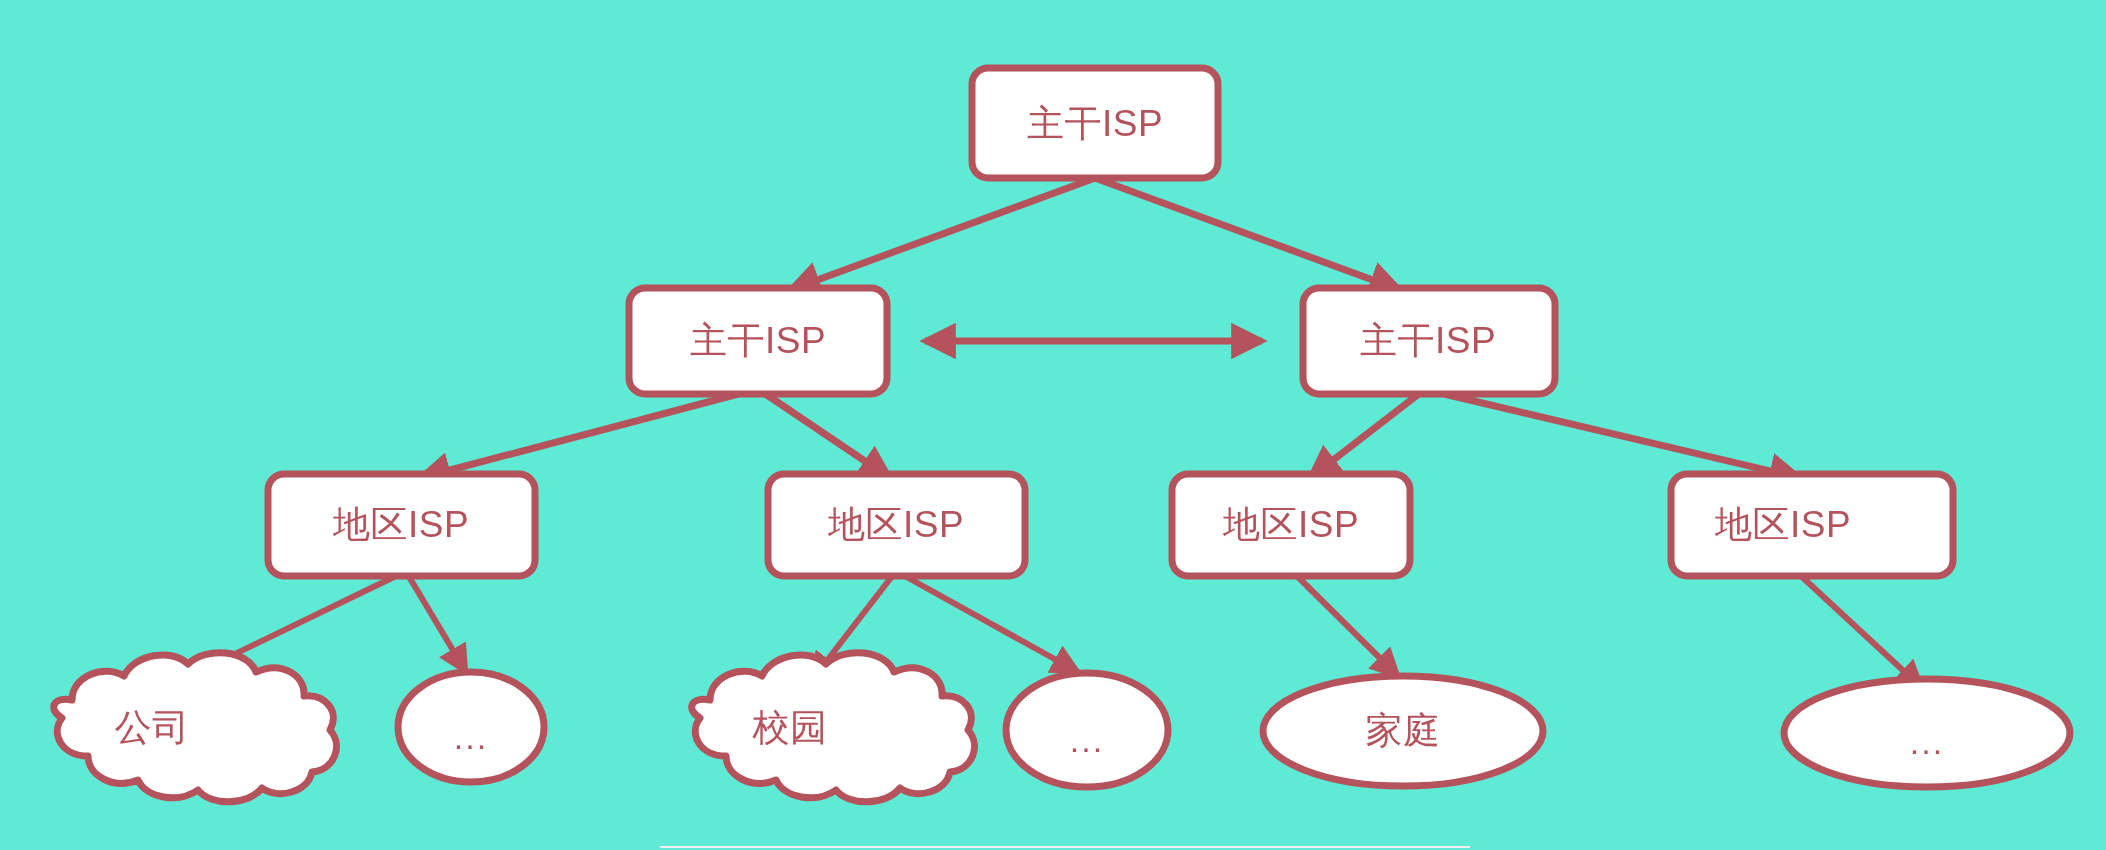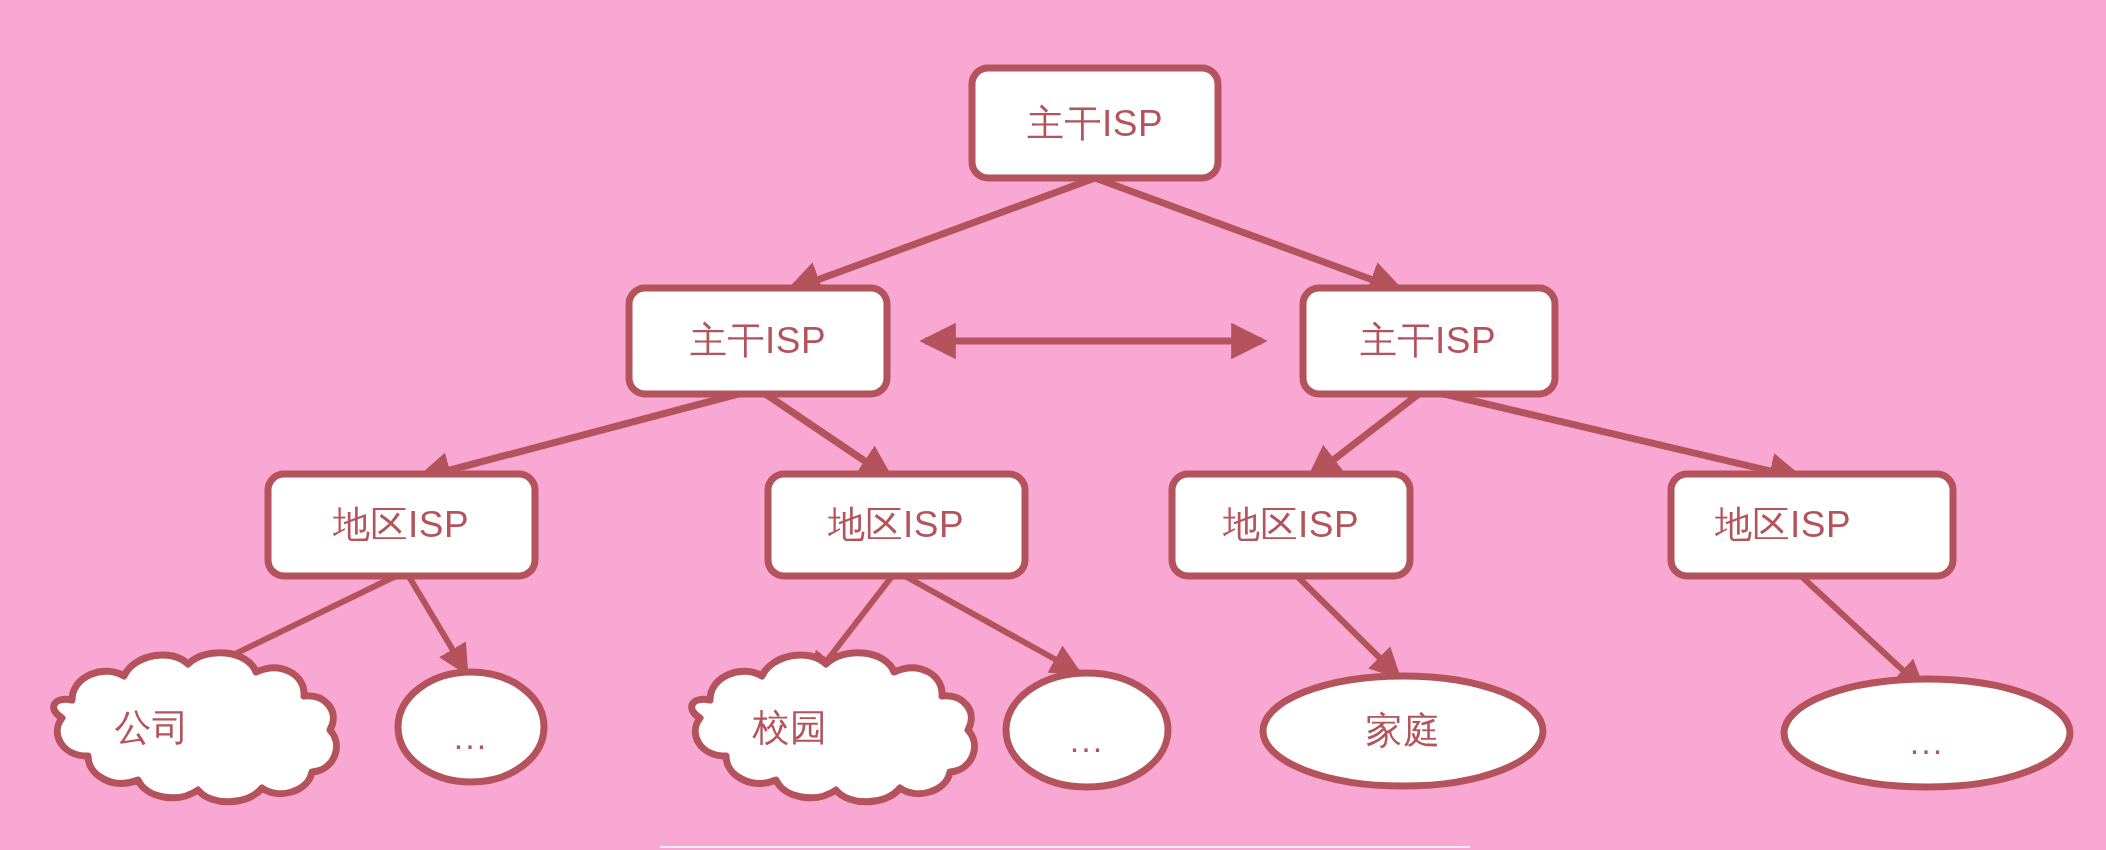--- a/index.html
+++ b/index.html
@@ -10,21 +10,21 @@
   body {
     width: 2106px;
     height: 850px;
     overflow: hidden;
     font-family: "Liberation Sans", "DejaVu Sans", sans-serif;
   }
   #canvas {
     position: relative;
     width: 2106px;
     height: 850px;
-    background: #f9a8d4;
+    background: #5eead4;
   }
   svg#diagram {
     display: block;
     width: 2106px;
     height: 850px;
   }
   .node-shape {
     fill: #ffffff;
     stroke: #b4535b;
     stroke-width: 7;

